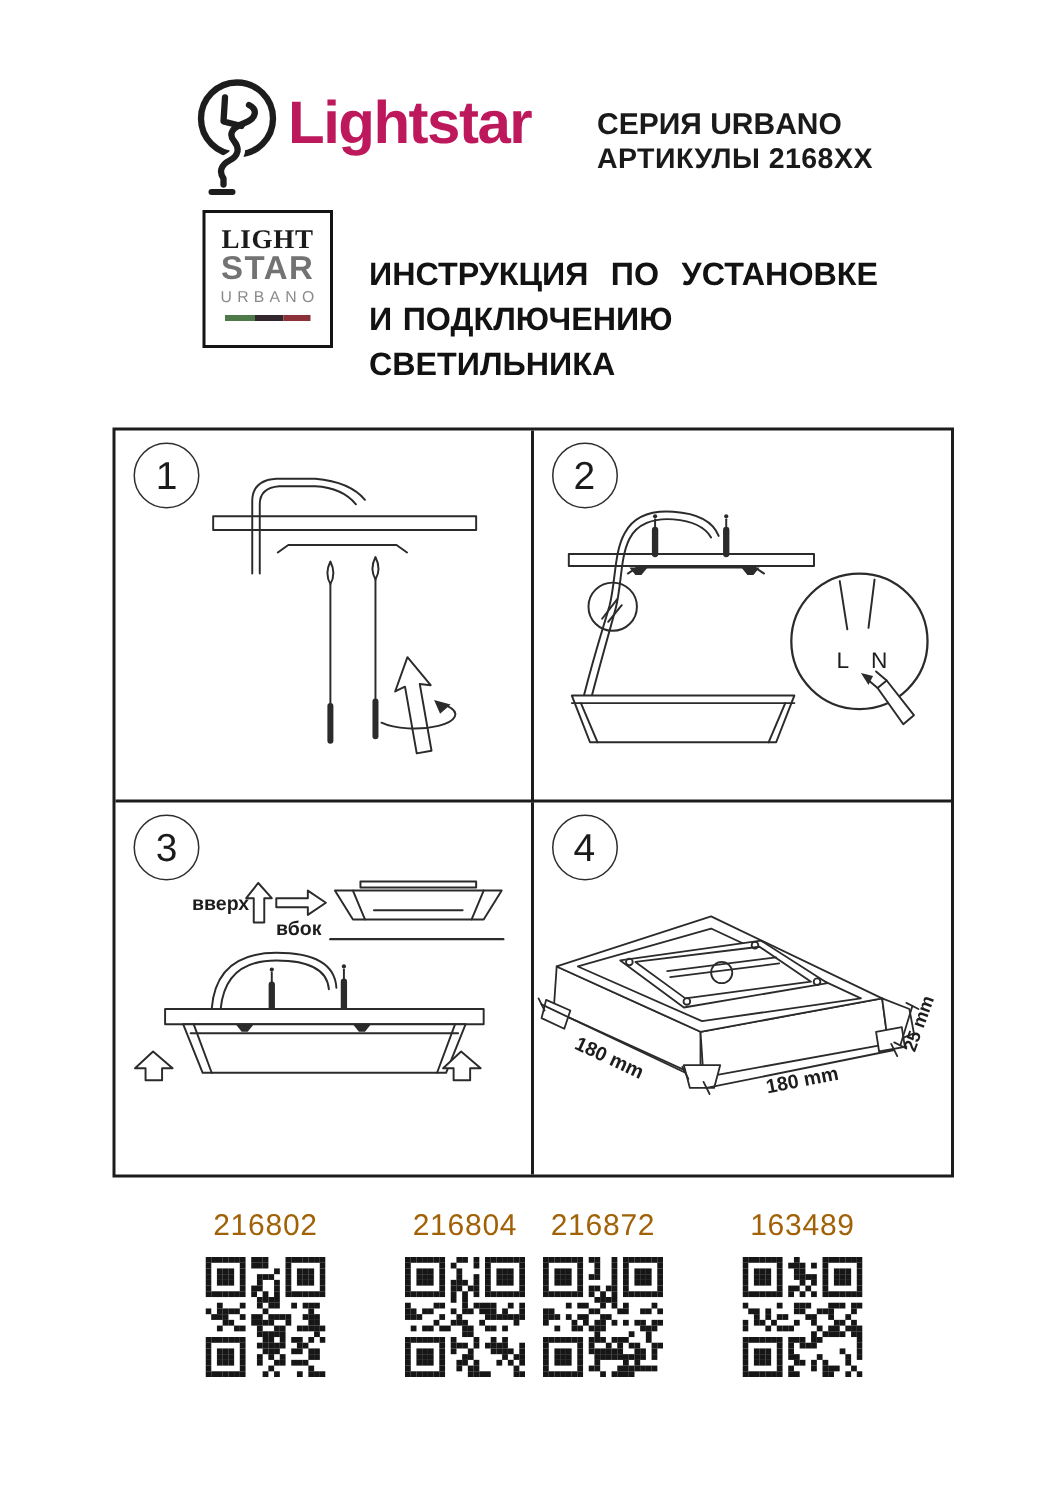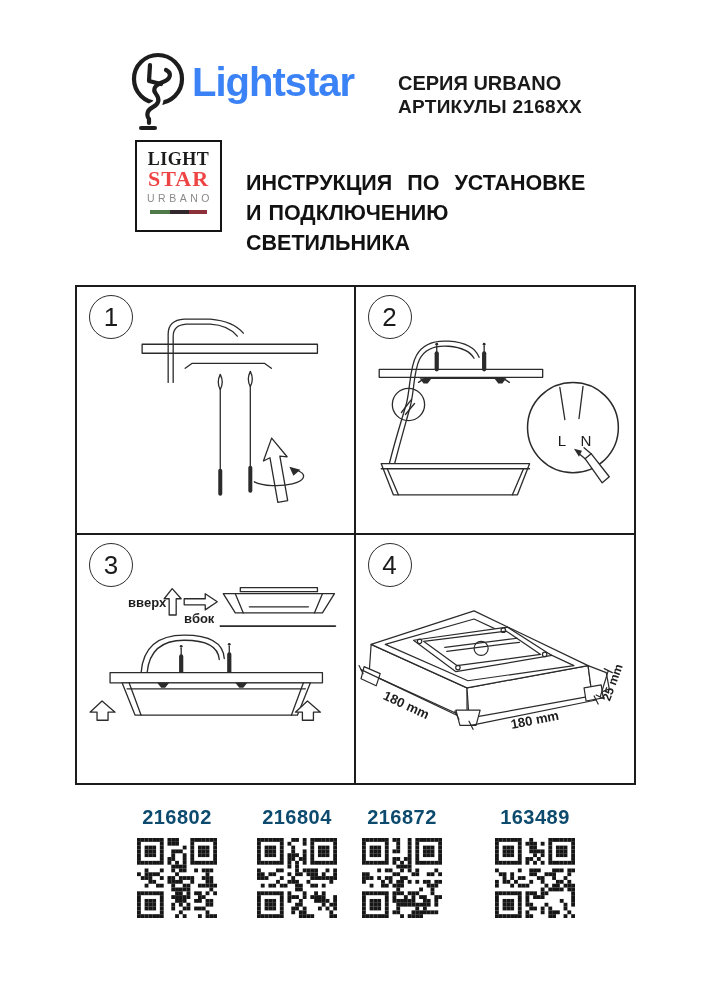--- a/index.html
+++ b/index.html
@@ -1,31 +1,31 @@
 <!DOCTYPE html>
 <html><head>
 <meta charset="utf-8">
 <style>
   html,body{margin:0;padding:0;background:#e8e8e8}
   .page{position:relative;width:707px;height:1000px;background:#fff;margin:0 auto;
         font-family:"Liberation Sans",sans-serif;color:#1d1d1d;overflow:hidden}
   .abs{position:absolute}
 
   
-  .brand-word{left:192px;top:60px;font-size:40px;font-weight:700;letter-spacing:-1px;color:#3b82f6}
+  .brand-word{left:192px;top:60px;font-size:40px;font-weight:700;letter-spacing:-1px;color:#be185d}
   .series{left:398px;top:71px;width:192px;font-weight:700;color:#1a1a1a}
   .series .l1{font-size:20px;line-height:24px}
   .series .l2{font-size:19px;line-height:24px;letter-spacing:.3px}
 
   
   .group-box{left:135px;top:140px;width:87px;height:92px;border:2.5px solid #141414;
              box-sizing:border-box;display:flex;flex-direction:column;align-items:center;
              justify-content:flex-start;padding-top:8px;background:#fff}
   .g1{font-family:"Liberation Serif",serif;font-weight:700;font-size:18px;line-height:18px;letter-spacing:.5px;color:#1b1b1b}
-  .g2{font-family:Liberation Serif, serif;font-weight:700;font-size:22px;line-height:22px;letter-spacing:1px;color:#ef4444}
+  .g2{font-family:Liberation Sans, sans-serif;font-weight:700;font-size:22px;line-height:22px;letter-spacing:1px;color:#737373}
   .g3{font-size:10.5px;line-height:13px;letter-spacing:3.5px;color:#8a8a8a;margin-top:2px;padding-left:3px}
   .flag{width:58px;height:4px;margin-top:5px;display:flex}
   .flag span{height:100%}
   .flag span:nth-child(1){width:36%}
   .flag span:nth-child(2){width:32%}
   .flag span:nth-child(3){width:32%}
 
   .doc-title{left:246px;top:168px;width:350px;font-weight:700;font-size:21.5px;line-height:30px;color:#121212}
   .doc-title .t1{word-spacing:9px}
   .doc-title .t2{word-spacing:1px}
@@ -38,21 +38,21 @@
   .cell:nth-child(2){border-bottom:2px solid #1c1c1c}
   .cell:nth-child(3){border-right:2px solid #1c1c1c}
   .art{position:absolute;left:0;top:0;width:100%;height:100%}
   .art text{font-family:"Liberation Sans",sans-serif;fill:#1d1d1d;stroke:none}
   .badge{position:absolute;left:12px;top:8px;width:42px;height:42px;border:1.6px solid #2e2e2e;
          border-radius:50%;display:flex;align-items:center;justify-content:center;
          font-size:26px;color:#1b1b1b;background:#fff;z-index:2}
 
   
   .qr-col{position:absolute;top:806px;width:84px;text-align:center}
-  .qr-label{font-size:20px;font-weight:700;letter-spacing:.5px;color:#0c4a6e}
+  .qr-label{font-size:20px;font-weight:400;letter-spacing:.5px;color:#a16207}
   .qr-svg{width:80px;height:80px;margin-top:9px;display:inline-block}
 </style>
 </head>
 <body>
 
 <div class="page">
 
   <svg class="abs" style="left:130px;top:48px" width="64" height="86" viewBox="0 0 64 86">
     <g fill="none" stroke="#1d1d1d" stroke-width="4.2" stroke-linecap="round" stroke-linejoin="round">
       <circle cx="28" cy="31" r="24"></circle>
@@ -479,21 +479,21 @@
           <rect x="85.71" y="90.48" width="4.81" height="4.81"></rect>
           <rect x="47.62" y="95.24" width="4.81" height="4.81"></rect>
           <rect x="57.14" y="95.24" width="4.81" height="4.81"></rect>
           <rect x="76.19" y="95.24" width="4.81" height="4.81"></rect>
           <rect x="85.71" y="95.24" width="4.81" height="4.81"></rect>
           <rect x="90.48" y="95.24" width="4.81" height="4.81"></rect>
           <rect x="95.24" y="95.24" width="4.81" height="4.81"></rect>
         </g>
       </svg>
   </div>
-  <div class="qr-col" style="left:255px">
+  <div class="qr-col" style="left:268px">
     <div class="qr-label">216804</div>
     <svg class="qr-svg" viewBox="0 0 100 100">
         <g fill="#161616">
           <rect x="0.00" y="0.00" width="4.81" height="4.81"></rect>
           <rect x="4.76" y="0.00" width="4.81" height="4.81"></rect>
           <rect x="9.52" y="0.00" width="4.81" height="4.81"></rect>
           <rect x="14.29" y="0.00" width="4.81" height="4.81"></rect>
           <rect x="19.05" y="0.00" width="4.81" height="4.81"></rect>
           <rect x="23.81" y="0.00" width="4.81" height="4.81"></rect>
           <rect x="28.57" y="0.00" width="4.81" height="4.81"></rect>

